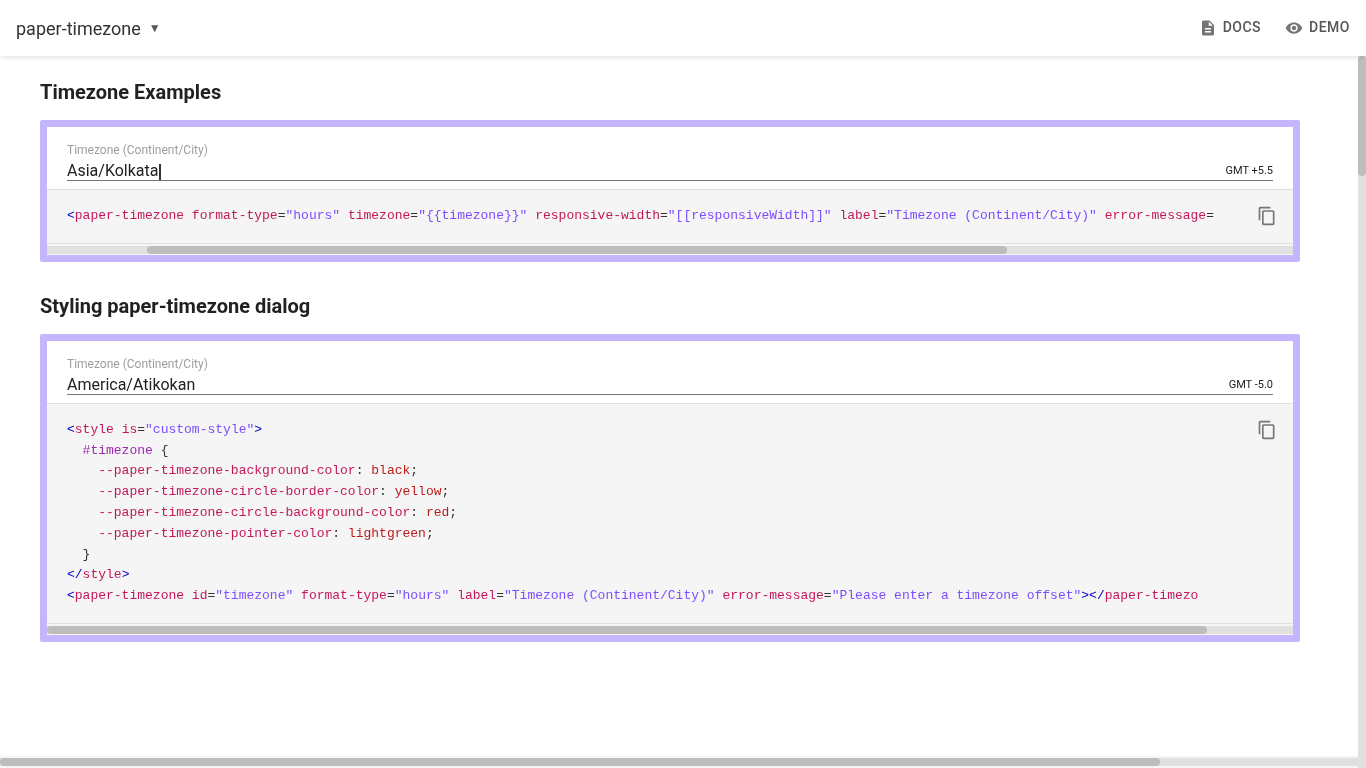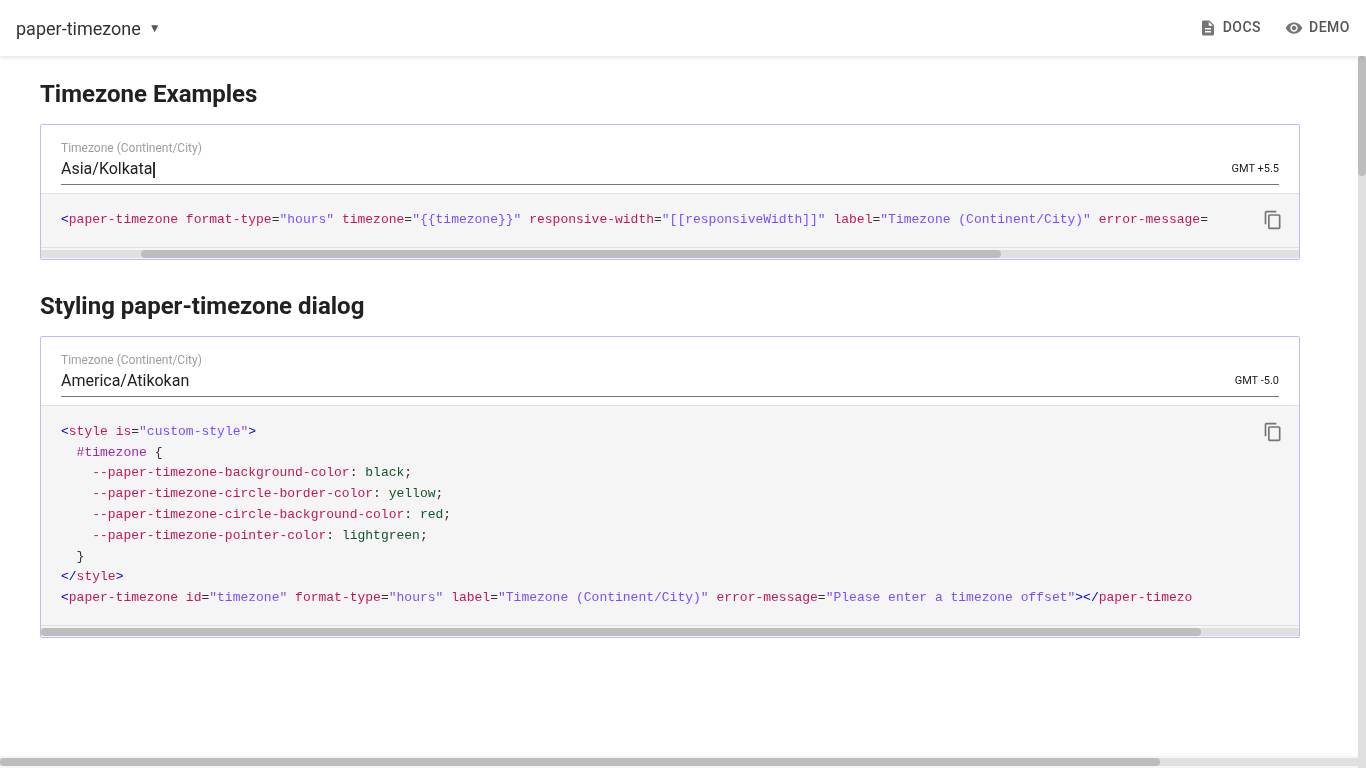--- a/index.html
+++ b/index.html
@@ -76,50 +76,49 @@
 
     
     .content {
       margin-top: 56px;
       padding: 24px 40px 40px 40px;
       max-width: 1340px;
     }
 
     
     .section-title {
-      font-size: 24px;
+      font-size: 20px;
       font-weight: 700;
       color: #212121;
       margin-bottom: 16px;
     }
 
     
     .demo-card {
-      border: 1px solid #c4b5fd;
+      border: 7px solid #c4b5fd;
       border-radius: 2px;
       background: #fff;
       margin-bottom: 11px;
     }
 
     
     .timezone-input-area {
       padding: 16px 20px 8px 20px;
       border-bottom: 1px solid #e0e0e0;
     }
     .timezone-label-text {
       font-size: 12px;
       color: #9e9e9e;
       margin-bottom: 4px;
     }
     .timezone-input-row {
       display: flex;
       align-items: center;
       justify-content: space-between;
       border-bottom: 1px solid #757575;
-      padding-bottom: 6px;
     }
     .timezone-value {
       font-size: 16px;
       color: #212121;
     }
     .timezone-gmt {
       font-size: 11px;
       color: #212121;
     }
 
@@ -146,21 +145,21 @@
       padding: 4px;
     }
 
     
     .tag-bracket { color: #0000cd; }
     .tag-name { color: #c2185b; }
     .attr-name { color: #c2185b; }
     .attr-value { color: #7c4dff; }
     .code-normal { color: #333; }
     .css-prop { color: #c2185b; }
-    .css-value-color { color: #14532d; }
+    .css-value-color { color: #b91c1c; }
     .css-selector { color: #9c27b0; }
     .css-brace { color: #333; }
 
     
     .code-scrollbar-container {
       background: #f5f5f5;
       height: 12px;
       position: relative;
       overflow: hidden;
       border-top: 1px solid #e0e0e0;

